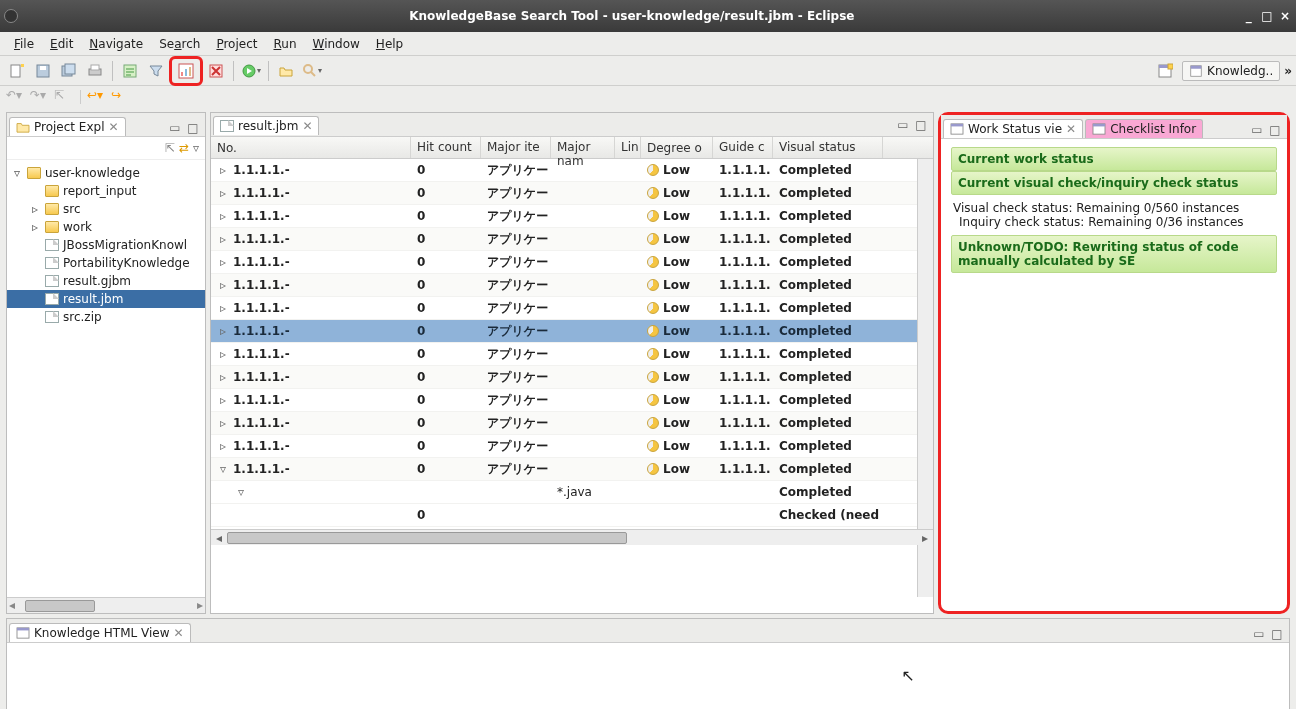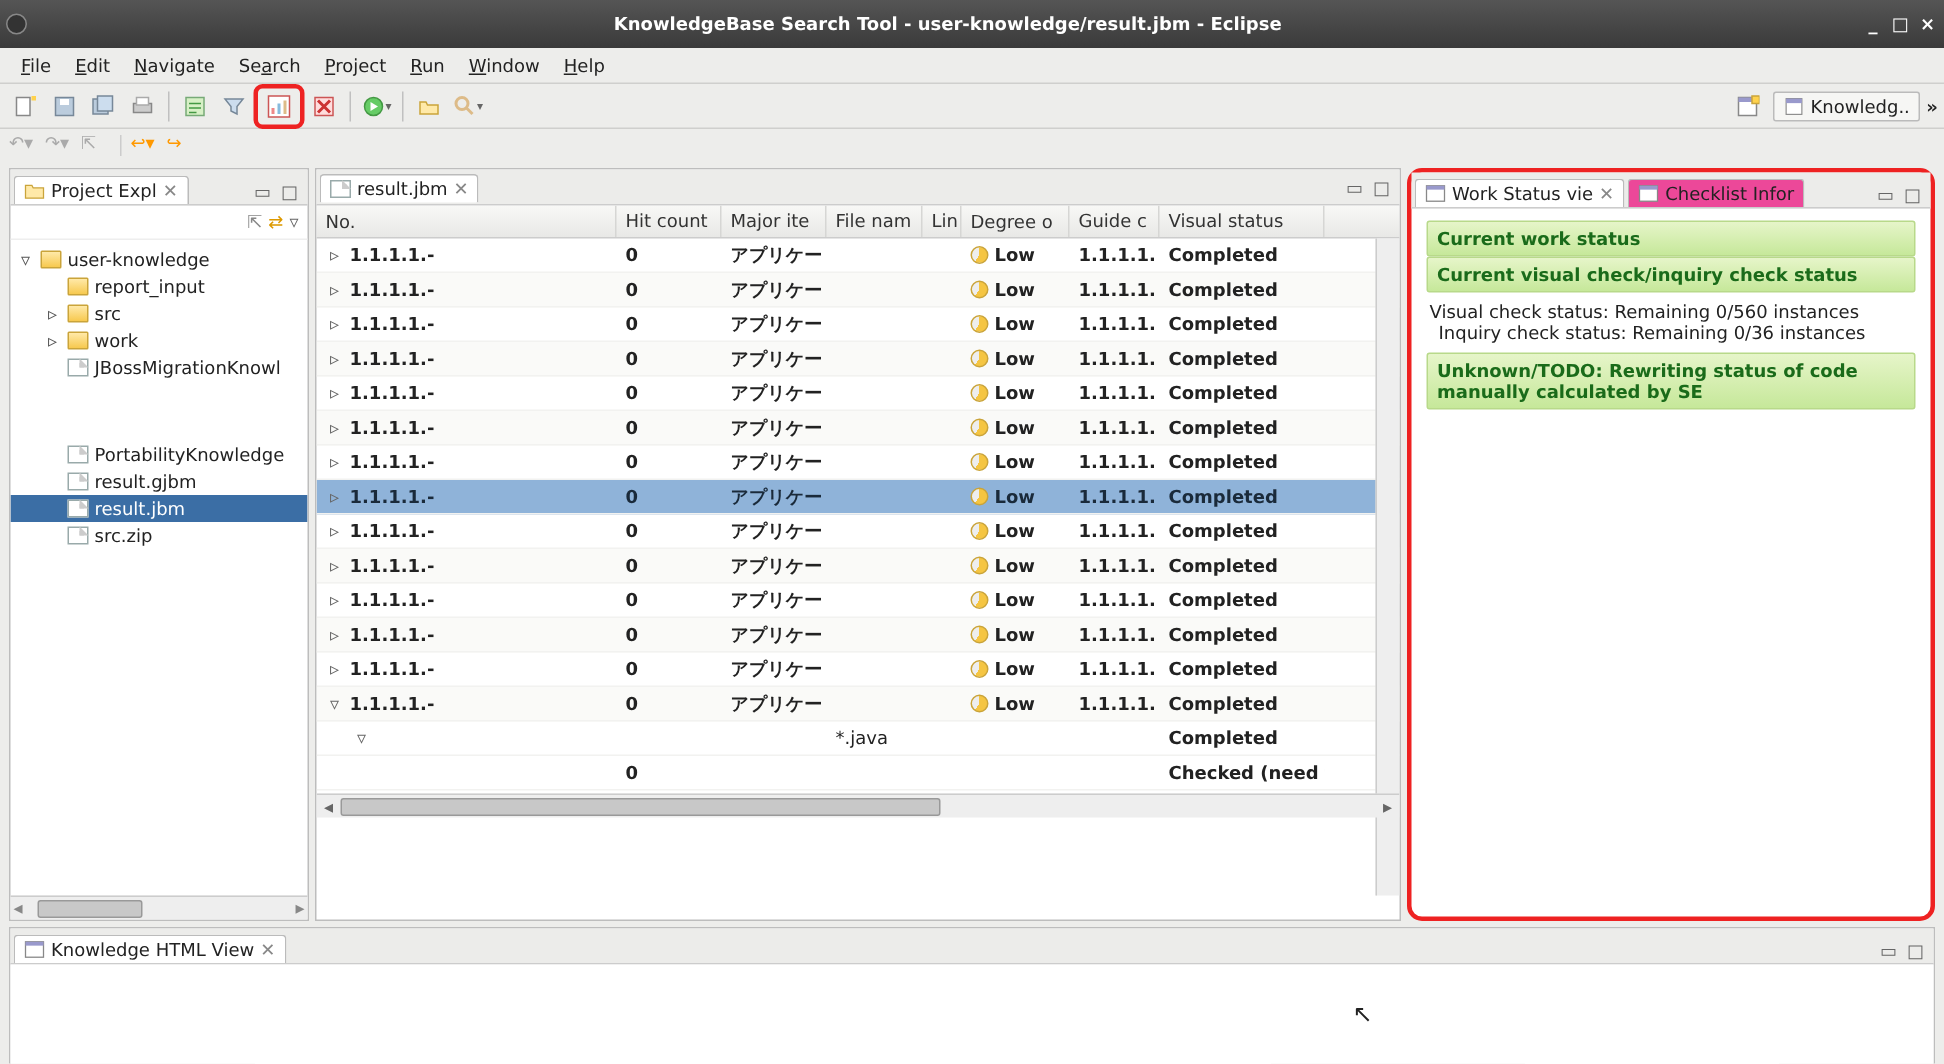--- a/index.html
+++ b/index.html
@@ -263,21 +263,21 @@
         <div class="tree-row" style="padding-left: 22px;">
           <span class="tree-toggle">▹</span>
           <span class="tree-icon folder-icon"></span>
           <span>work</span>
         </div>
         <div class="tree-row" style="padding-left: 22px;">
           <span class="tree-toggle"></span>
           <span class="tree-icon file-icon"></span>
           <span>JBossMigrationKnowl</span>
         </div>
-        <div class="tree-row" style="padding-left: 22px; margin-top: 40px;">
+        <div class="tree-row" style="padding-left: 22px;">
           <span class="tree-toggle"></span>
           <span class="tree-icon file-icon"></span>
           <span>PortabilityKnowledge</span>
         </div>
         <div class="tree-row" style="padding-left: 22px;">
           <span class="tree-toggle"></span>
           <span class="tree-icon file-icon"></span>
           <span>result.gjbm</span>
         </div>
         <div class="tree-row selected" style="padding-left: 22px;">
@@ -309,21 +309,21 @@
         <div class="panel-toolbar">
           <span>▭</span>
           <span>□</span>
         </div>
       </div>
       <div class="editor-body">
         <div class="grid-header">
           <div class="c-no">No.</div>
           <div class="c-hit">Hit count</div>
           <div class="c-major">Major ite</div>
-          <div class="c-file">File nam</div>
+          <div class="c-file">Major nam</div>
           <div class="c-lin">Lin</div>
           <div class="c-deg">Degree o</div>
           <div class="c-guide">Guide c</div>
           <div class="c-vis">Visual status</div>
         </div>
         <div class="grid-rows" id="grid-rows">
             <div class="grid-row">
               <div class="cell c-no">
                 <span class="expand-icon">▹</span>
                 <span>1.1.1.1.-</span>
@@ -546,21 +546,21 @@
     <div class="panel right-panel hl-red-panel">
       <div class="panel-tabs">
         <div class="tab">
           <svg class="tab-icon" viewBox="0 0 16 14">
               <rect x="1" y="1" width="14" height="12" fill="#fff" stroke="#888"></rect>
               <rect x="1" y="1" width="14" height="3" fill="#99c"></rect>
             </svg>
           <span>Work Status vie</span>
           <span class="close">✕</span>
         </div>
-        <div class="tab" style="background:#ec4899">
+        <div class="tab" style="background:#f9a8d4">
           <svg class="tab-icon" viewBox="0 0 16 14">
               <rect x="1" y="1" width="14" height="12" fill="#fff" stroke="#888"></rect>
               <rect x="1" y="1" width="14" height="3" fill="#99c"></rect>
             </svg>
           <span>Checklist Infor</span>
         </div>
         <div class="panel-toolbar">
           <span>▭</span>
           <span>□</span>
         </div>

